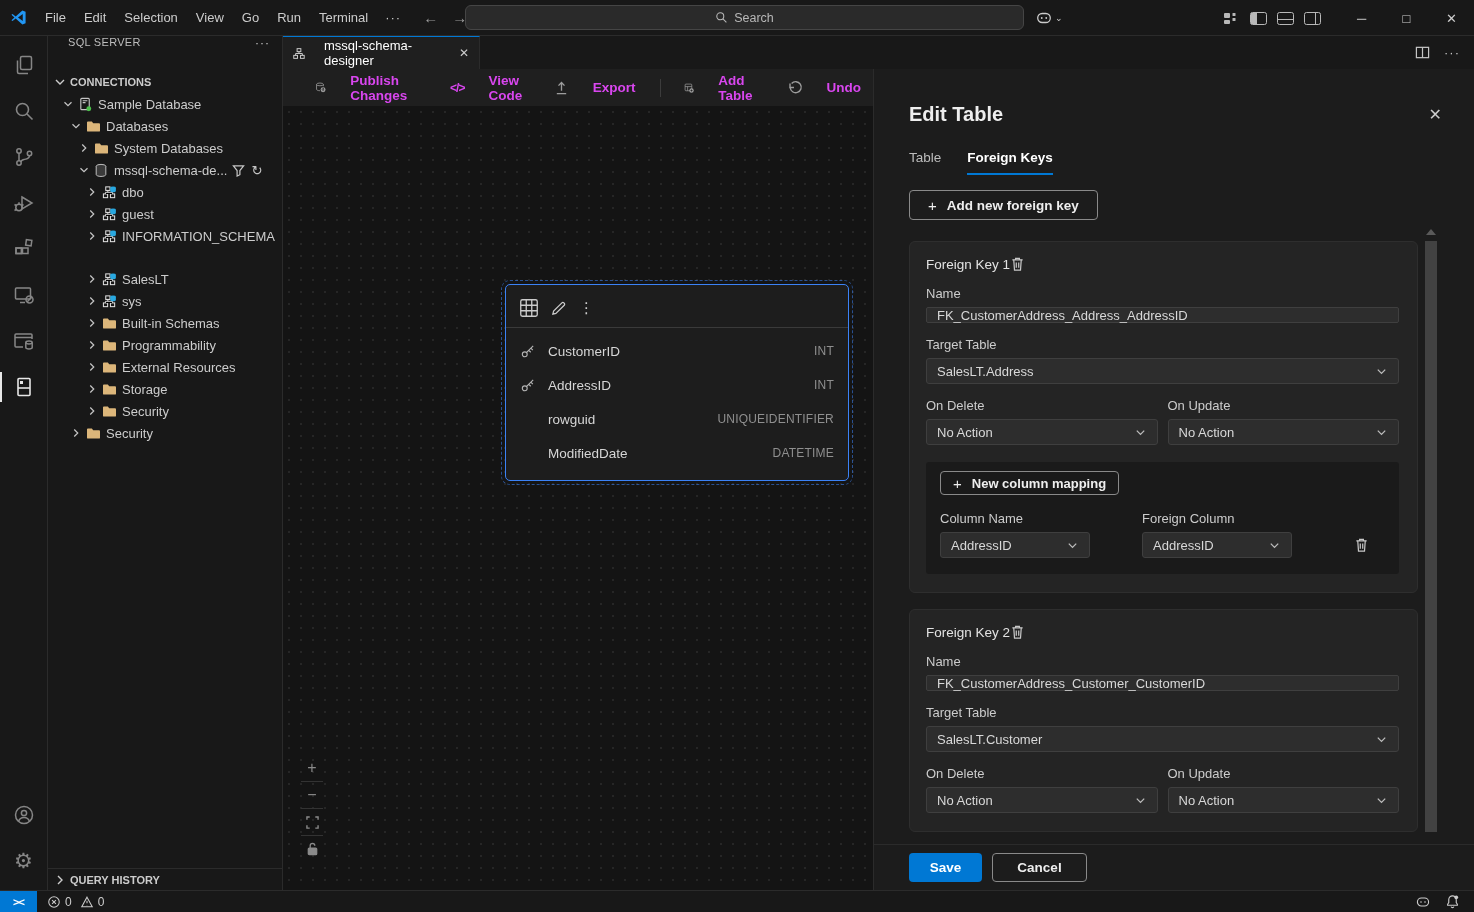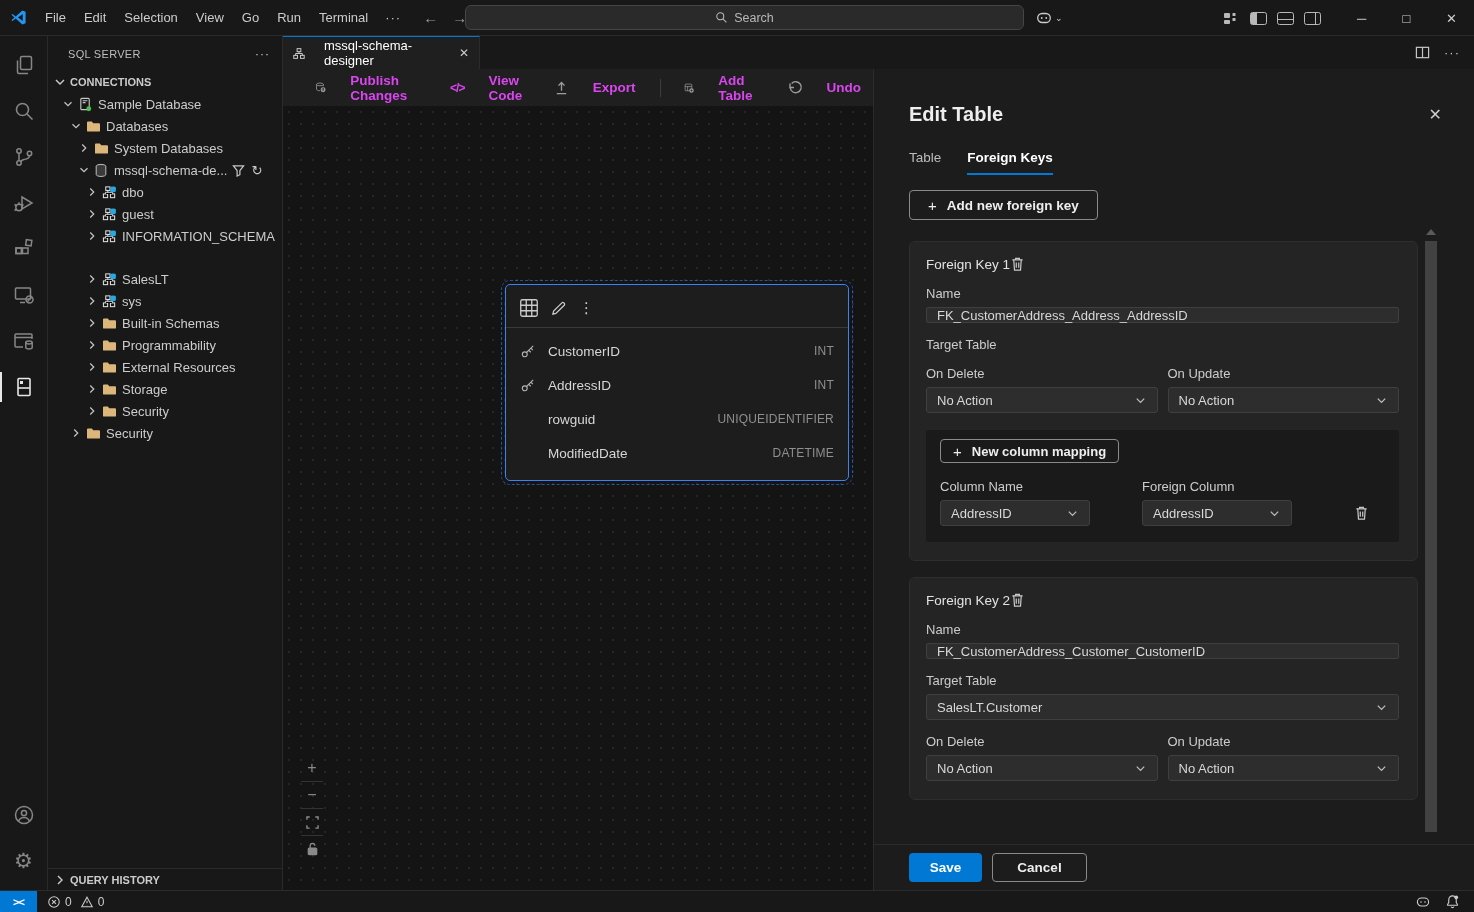--- a/index.html
+++ b/index.html
@@ -31,21 +31,21 @@
   
   .activitybar { width:48px; background:#181818; border-right:1px solid #2b2b2b; display:flex; flex-direction:column; align-items:center; padding-top:6px; flex:0 0 auto; }
   .act-ic { width:48px; height:46px; display:flex; align-items:center; justify-content:center; color:#868686; position:relative; }
   .act-ic.active { color:#e7e7e7; }
   .act-ic.active::before { content:""; position:absolute; left:0; top:8px; bottom:8px; width:2px; background:#e7e7e7; }
   .act-spacer { flex:1; }
   .gear-glyph { font-size:21px; }
 
   
   .sidebar { width:235px; background:#181818; border-right:1px solid #2b2b2b; display:flex; flex-direction:column; flex:0 0 auto; position:relative; }
-  .sidebar-header { height:35px; display:flex; align-items:center; justify-content:space-between; padding:0 12px 0 20px;gap:44px; }
+  .sidebar-header { height:35px; display:flex; align-items:flex-start; justify-content:space-between; padding:0 12px 0 20px;gap:44px; }
   .sidebar-title { font-size:11px; color:#bdbdbd; letter-spacing:.3px; }
   .kebab-h { color:#cccccc; letter-spacing:1px; font-size:12px; }
   .section-header { display:flex; align-items:center; height:22px; font-size:11px; font-weight:700; color:#cccccc; padding-left:4px; gap:2px; }
   .tree { flex:1; overflow:hidden; }
   .tree-row { display:flex; align-items:center; height:22px; font-size:13px; color:#cccccc; white-space:nowrap; }
   .tree-row .chev { width:16px; display:flex; justify-content:center; color:#c5c5c5; flex:0 0 auto; }
   .tree-row .t-icon { width:18px; display:flex; justify-content:center; margin-right:4px; flex:0 0 auto; }
   .tree-row .t-label { overflow:hidden; text-overflow:ellipsis; }
   .tree-actions { display:flex; align-items:center; gap:6px; margin-left:5px; color:#c5c5c5; }
   .qh-row { height:22px; border-top:1px solid #2b2b2b; display:flex; align-items:center; font-size:11px; font-weight:700; color:#cccccc; gap:2px; padding-left:4px; }
@@ -675,20 +675,28 @@
                       <path d="M4 4l.8 11h6.4L12 4"></path>
                       <path d="M6.7 7v5.5M9.3 7v5.5"></path>
                     </svg>
                 </span>
               </div>
               <div class="fld-label">Name</div>
               <div class="txt-input">
                   <span>FK_CustomerAddress_Address_AddressID</span>
                 </div>
               <div class="fld-label">Target Table</div>
+              <div class="select">
+                <span>SalesLT.Address</span>
+                <span class="sel-chev">
+                    <svg width="13" height="13" viewBox="0 0 14 14" fill="none" stroke="currentColor" stroke-width="1.4">
+                      <path d="M3 5l4 4 4-4"></path>
+                    </svg>
+                  </span>
+              </div>
               <div class="two-col">
                 <div>
                   <div class="fld-label">On Delete</div>
                   <div class="select">
                     <span>No Action</span>
                     <span class="sel-chev">
                         <svg width="13" height="13" viewBox="0 0 14 14" fill="none" stroke="currentColor" stroke-width="1.4">
                           <path d="M3 5l4 4 4-4"></path>
                         </svg>
                       </span>

